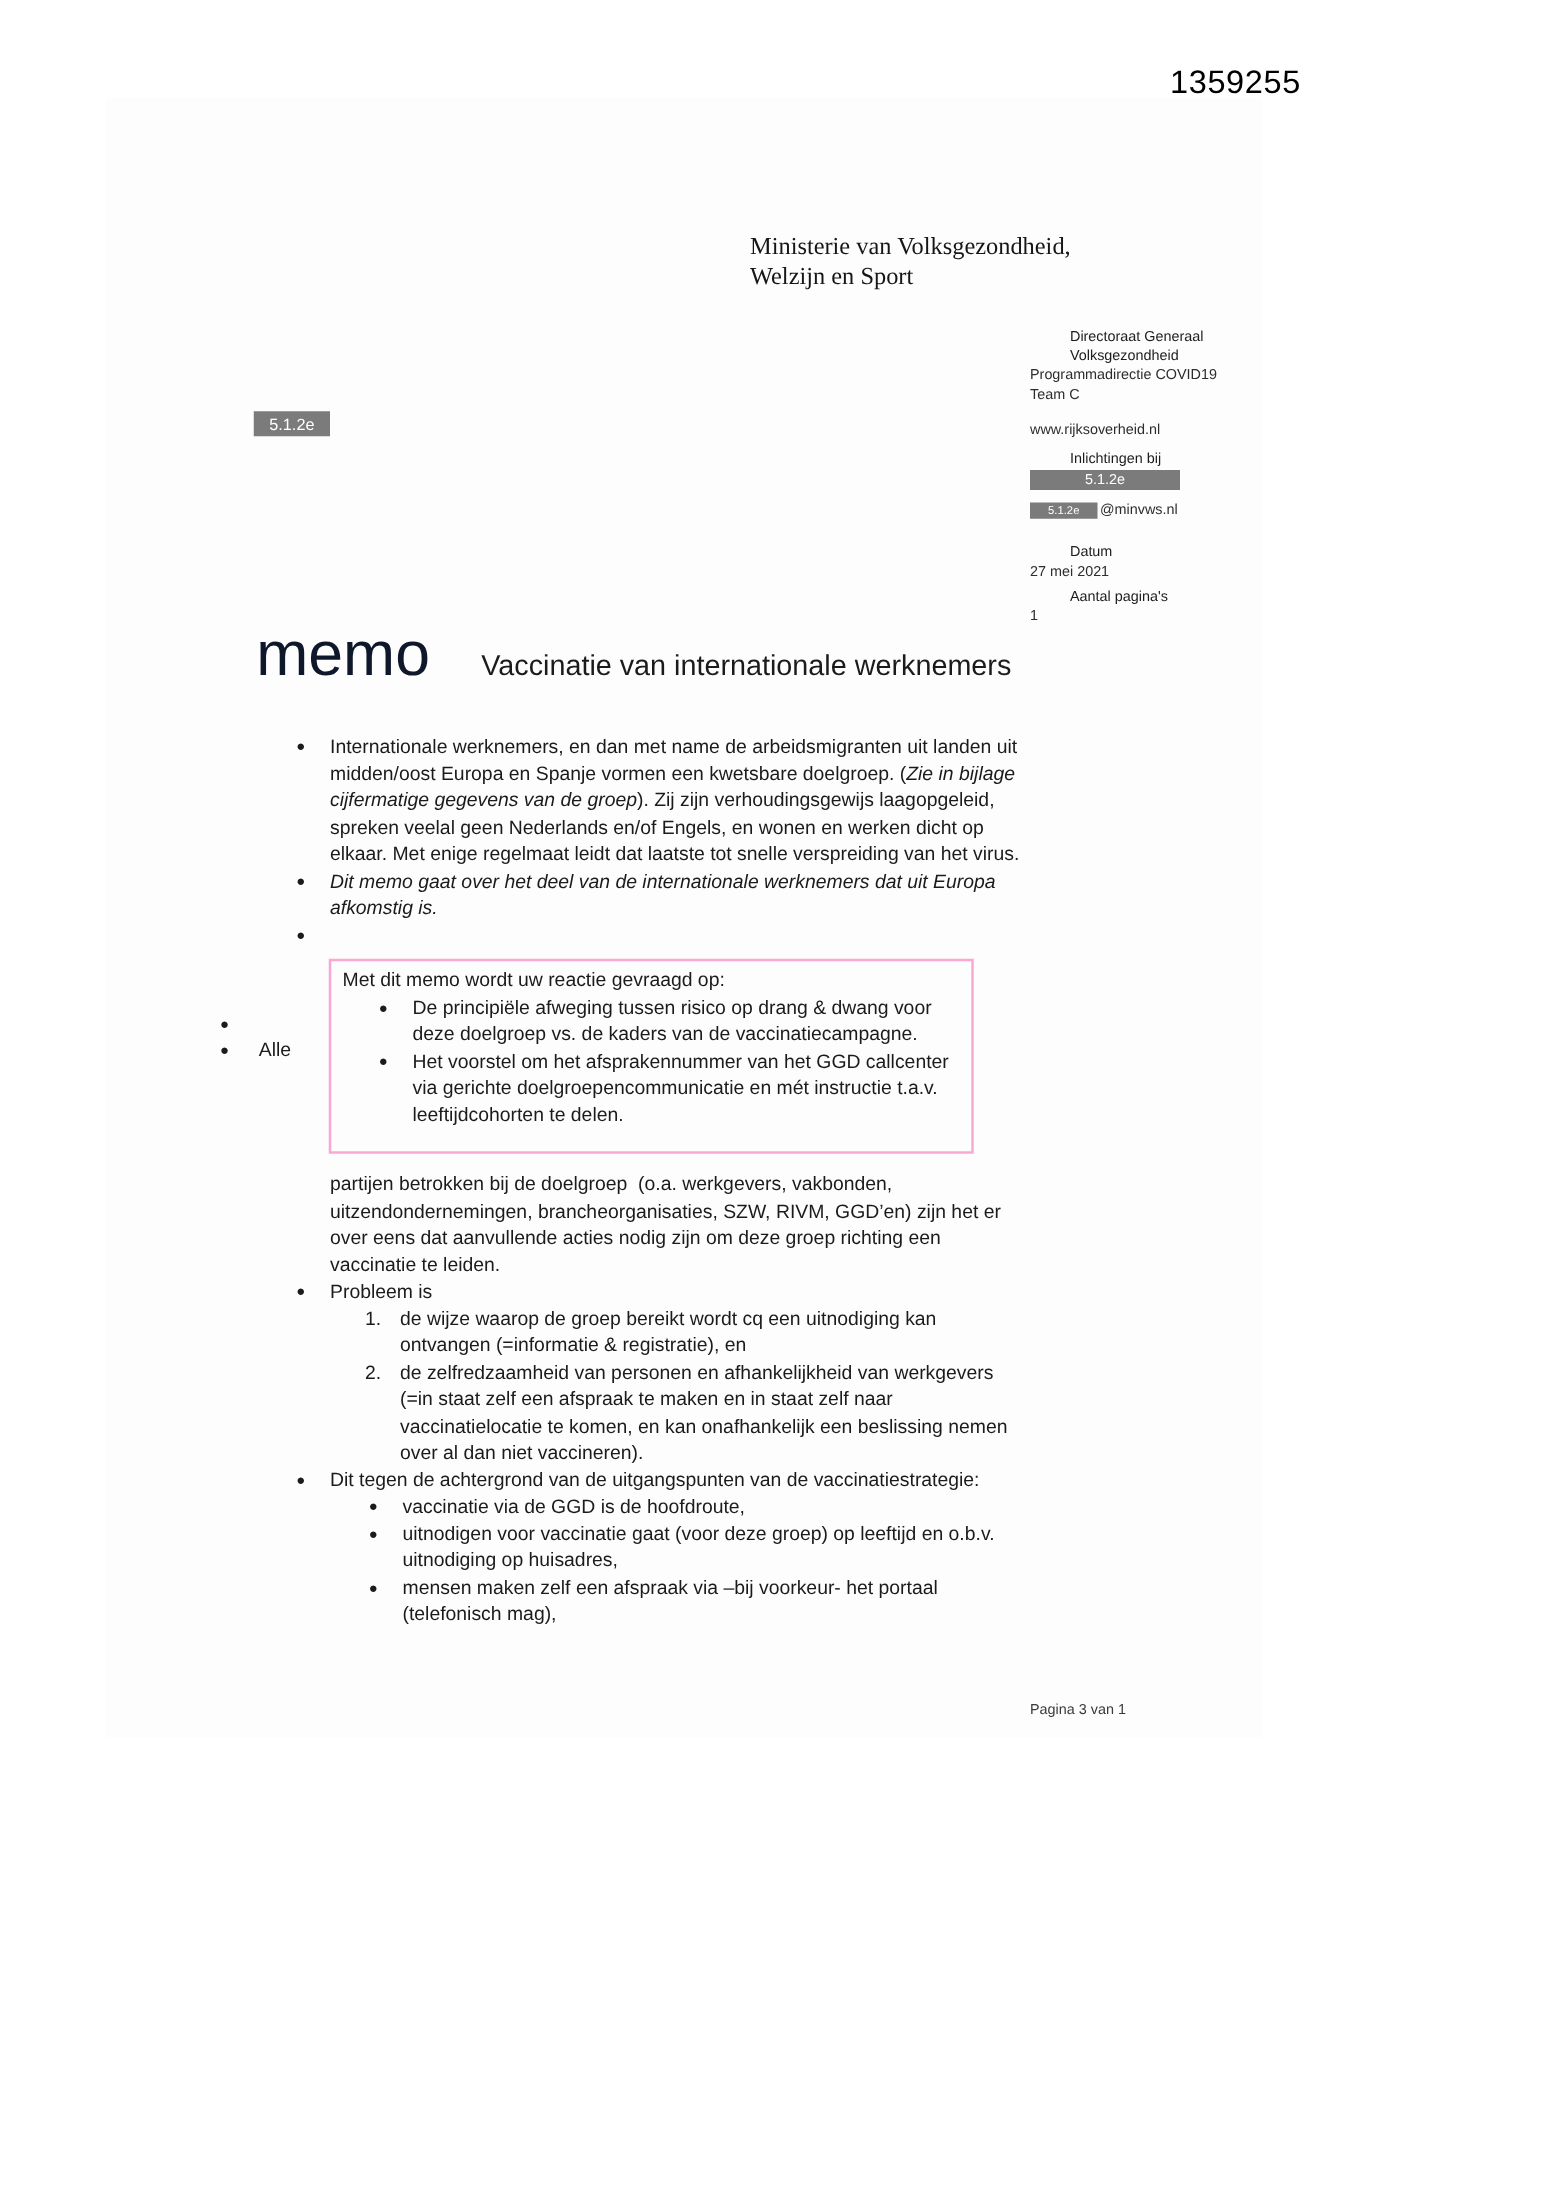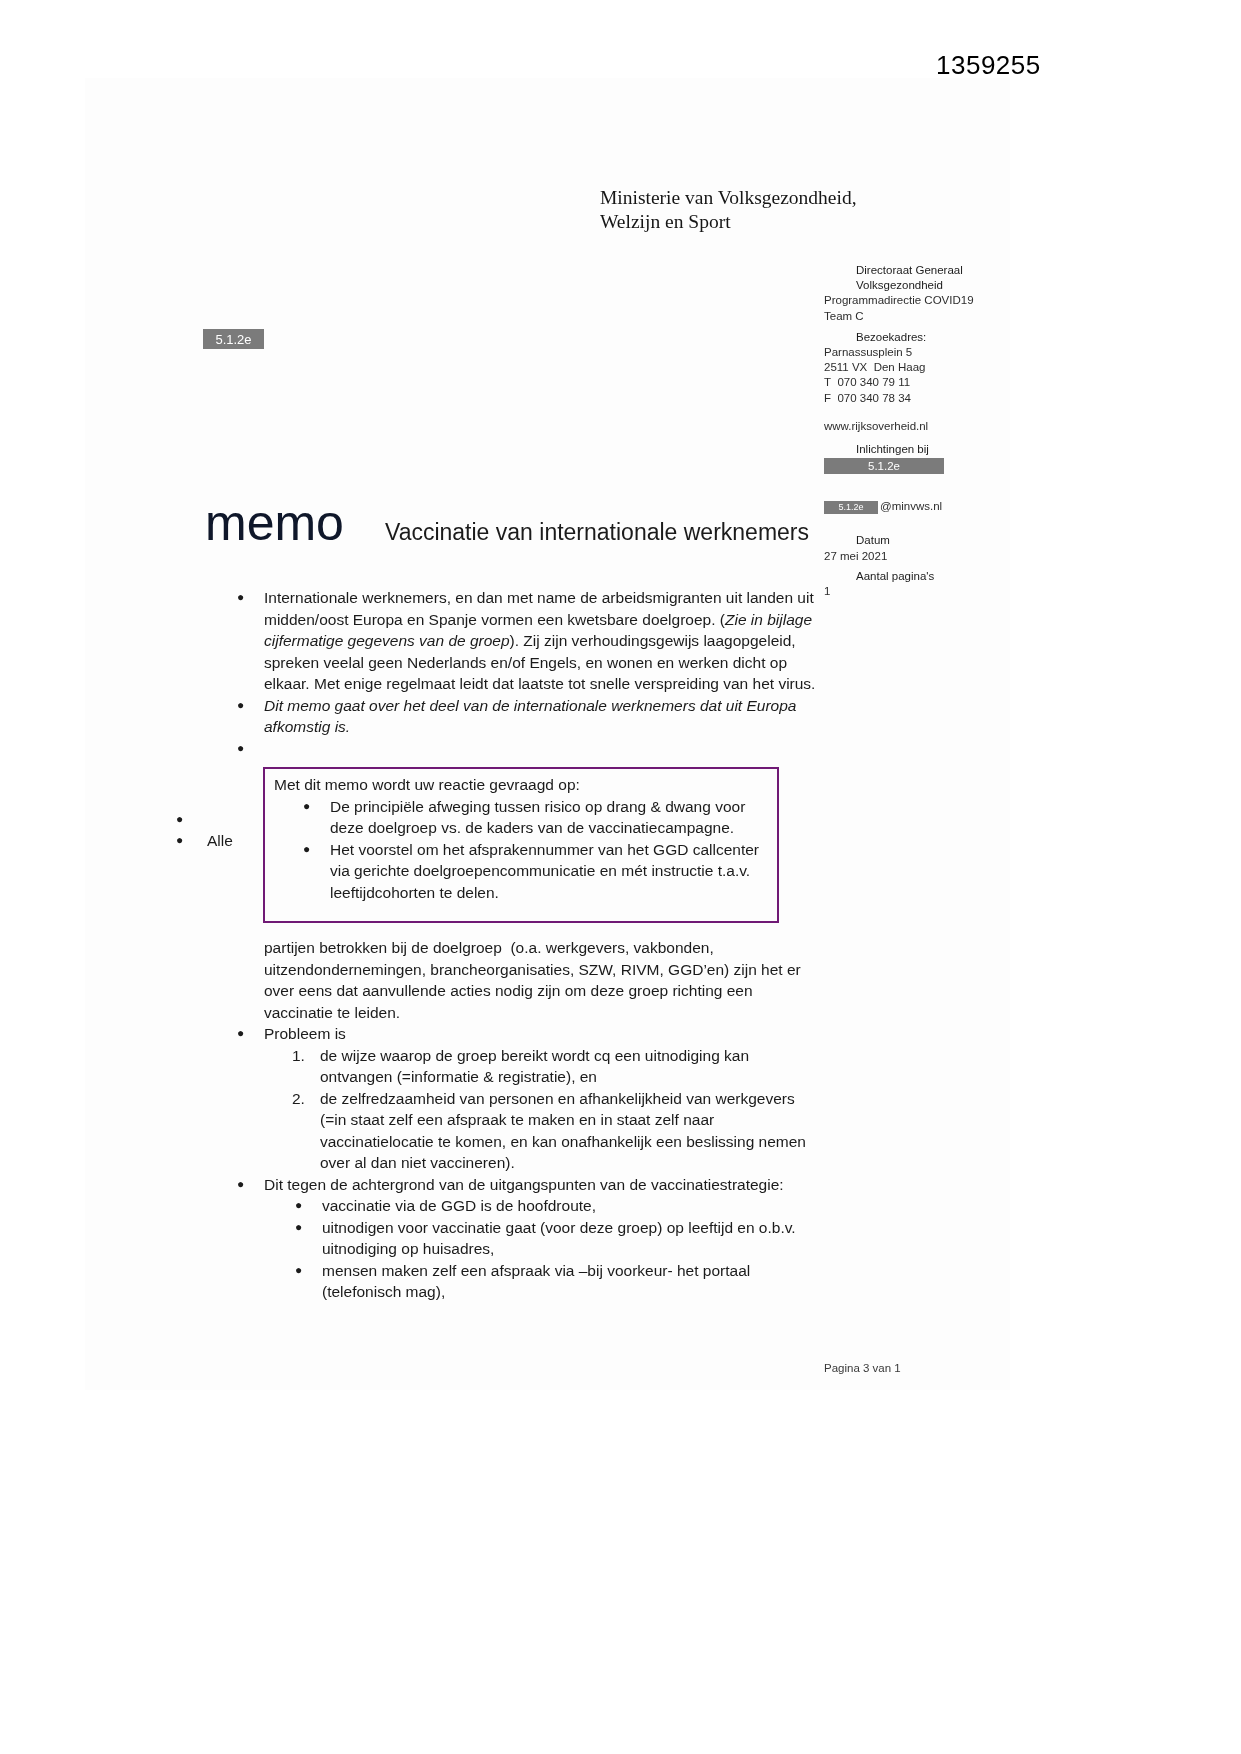--- a/index.html
+++ b/index.html
@@ -19,37 +19,37 @@
 
   .redaction { background:var(--redaction_bg,#7b7b7b); color:#ffffff; display:flex; align-items:center; justify-content:center; }
   .redaction-left { position:absolute; left:203px; top:329px; width:61px; height:20px; font-size:13px; }
 
   .sidebar { position:absolute; left:824px; top:263px; width:200px; font-size:11.5px; line-height:15.2px; color:#2d2d2d; }
   .sidebar .lbl { font-weight:normal; color:#1c1c1c;margin-left:32px; }
   .sb-block2 { margin-top:6px; }
   .sb-web { margin-top:13px; }
   .sb-inl { margin-top:8px; }
   .bar-redact { width:120px; height:16px; font-size:11.5px; margin-top:1px; }
-  .sb-mail { margin-top:25px; }
+  .sb-mail { margin-top:9px; }
   .mail-redact { display:inline-flex; width:54px; height:13px; font-size:9px; vertical-align:middle; margin-right:2px; }
   .sb-date { margin-top:19px; }
   .sb-pages { margin-top:5px; }
 
   .memo-title { position:absolute; left:205px; top:498px; font-size:50px; line-height:1; color:#0f172a; }
   .memo-subtitle { position:absolute; left:385px; top:519px; font-size:23px; color:#1b1b1b; }
 
   .content { position:absolute; left:237px; top:587px; width:585px; font-size:15.5px; line-height:21.5px; color:#1b1b1b; }
   .li { display:flex; }
   .li > .b { width:27px; flex:none; font-size:12px; }
   .li > .t { flex:1; }
   .it { font-style:italic; }
 
   .qbox {
     box-sizing:border-box; margin-left:26px; margin-top:8px; width:516px;
-    border:2px solid #701a75; padding:5px 10px 18px 9px;
+    border:2px solid #f9a8d4; padding:5px 10px 18px 9px;
   }
   .bli { display:flex; padding-left:29px; }
   .bli > .b { width:27px; flex:none; font-size:12px; }
   .bli > .t { flex:1; }
 
   .p-after { margin-top:14px; padding-left:27px; }
 
   .nli { display:flex; padding-left:55px; }
   .nli > .num { width:28px; flex:none; }
   .nli > .t { flex:1; }
@@ -80,27 +80,20 @@
   </div>
 
   <div class="redaction redaction-left">5.1.2e</div>
 
   <div class="sidebar">
     <div class="lbl">Directoraat Generaal</div>
     <div class="lbl">Volksgezondheid</div>
     <div>Programmadirectie COVID19</div>
     <div>Team C</div>
 
-    <div class="sb-block2">
-      <div class="lbl">Bezoekadres:</div>
-      <div>Parnassusplein 5</div>
-      <div>2511 VX&nbsp; Den Haag</div>
-      <div>T&nbsp; 070 340 79 11</div>
-      <div>F&nbsp; 070 340 78 34</div>
-    </div>
 
     <div class="sb-web">www.rijksoverheid.nl</div>
 
     <div class="sb-inl">
       <div class="lbl">Inlichtingen bij</div>
       <div class="redaction bar-redact">5.1.2e</div>
     </div>
 
     <div class="sb-mail">
       <span class="redaction mail-redact">5.1.2e</span><span>@minvws.nl</span>

